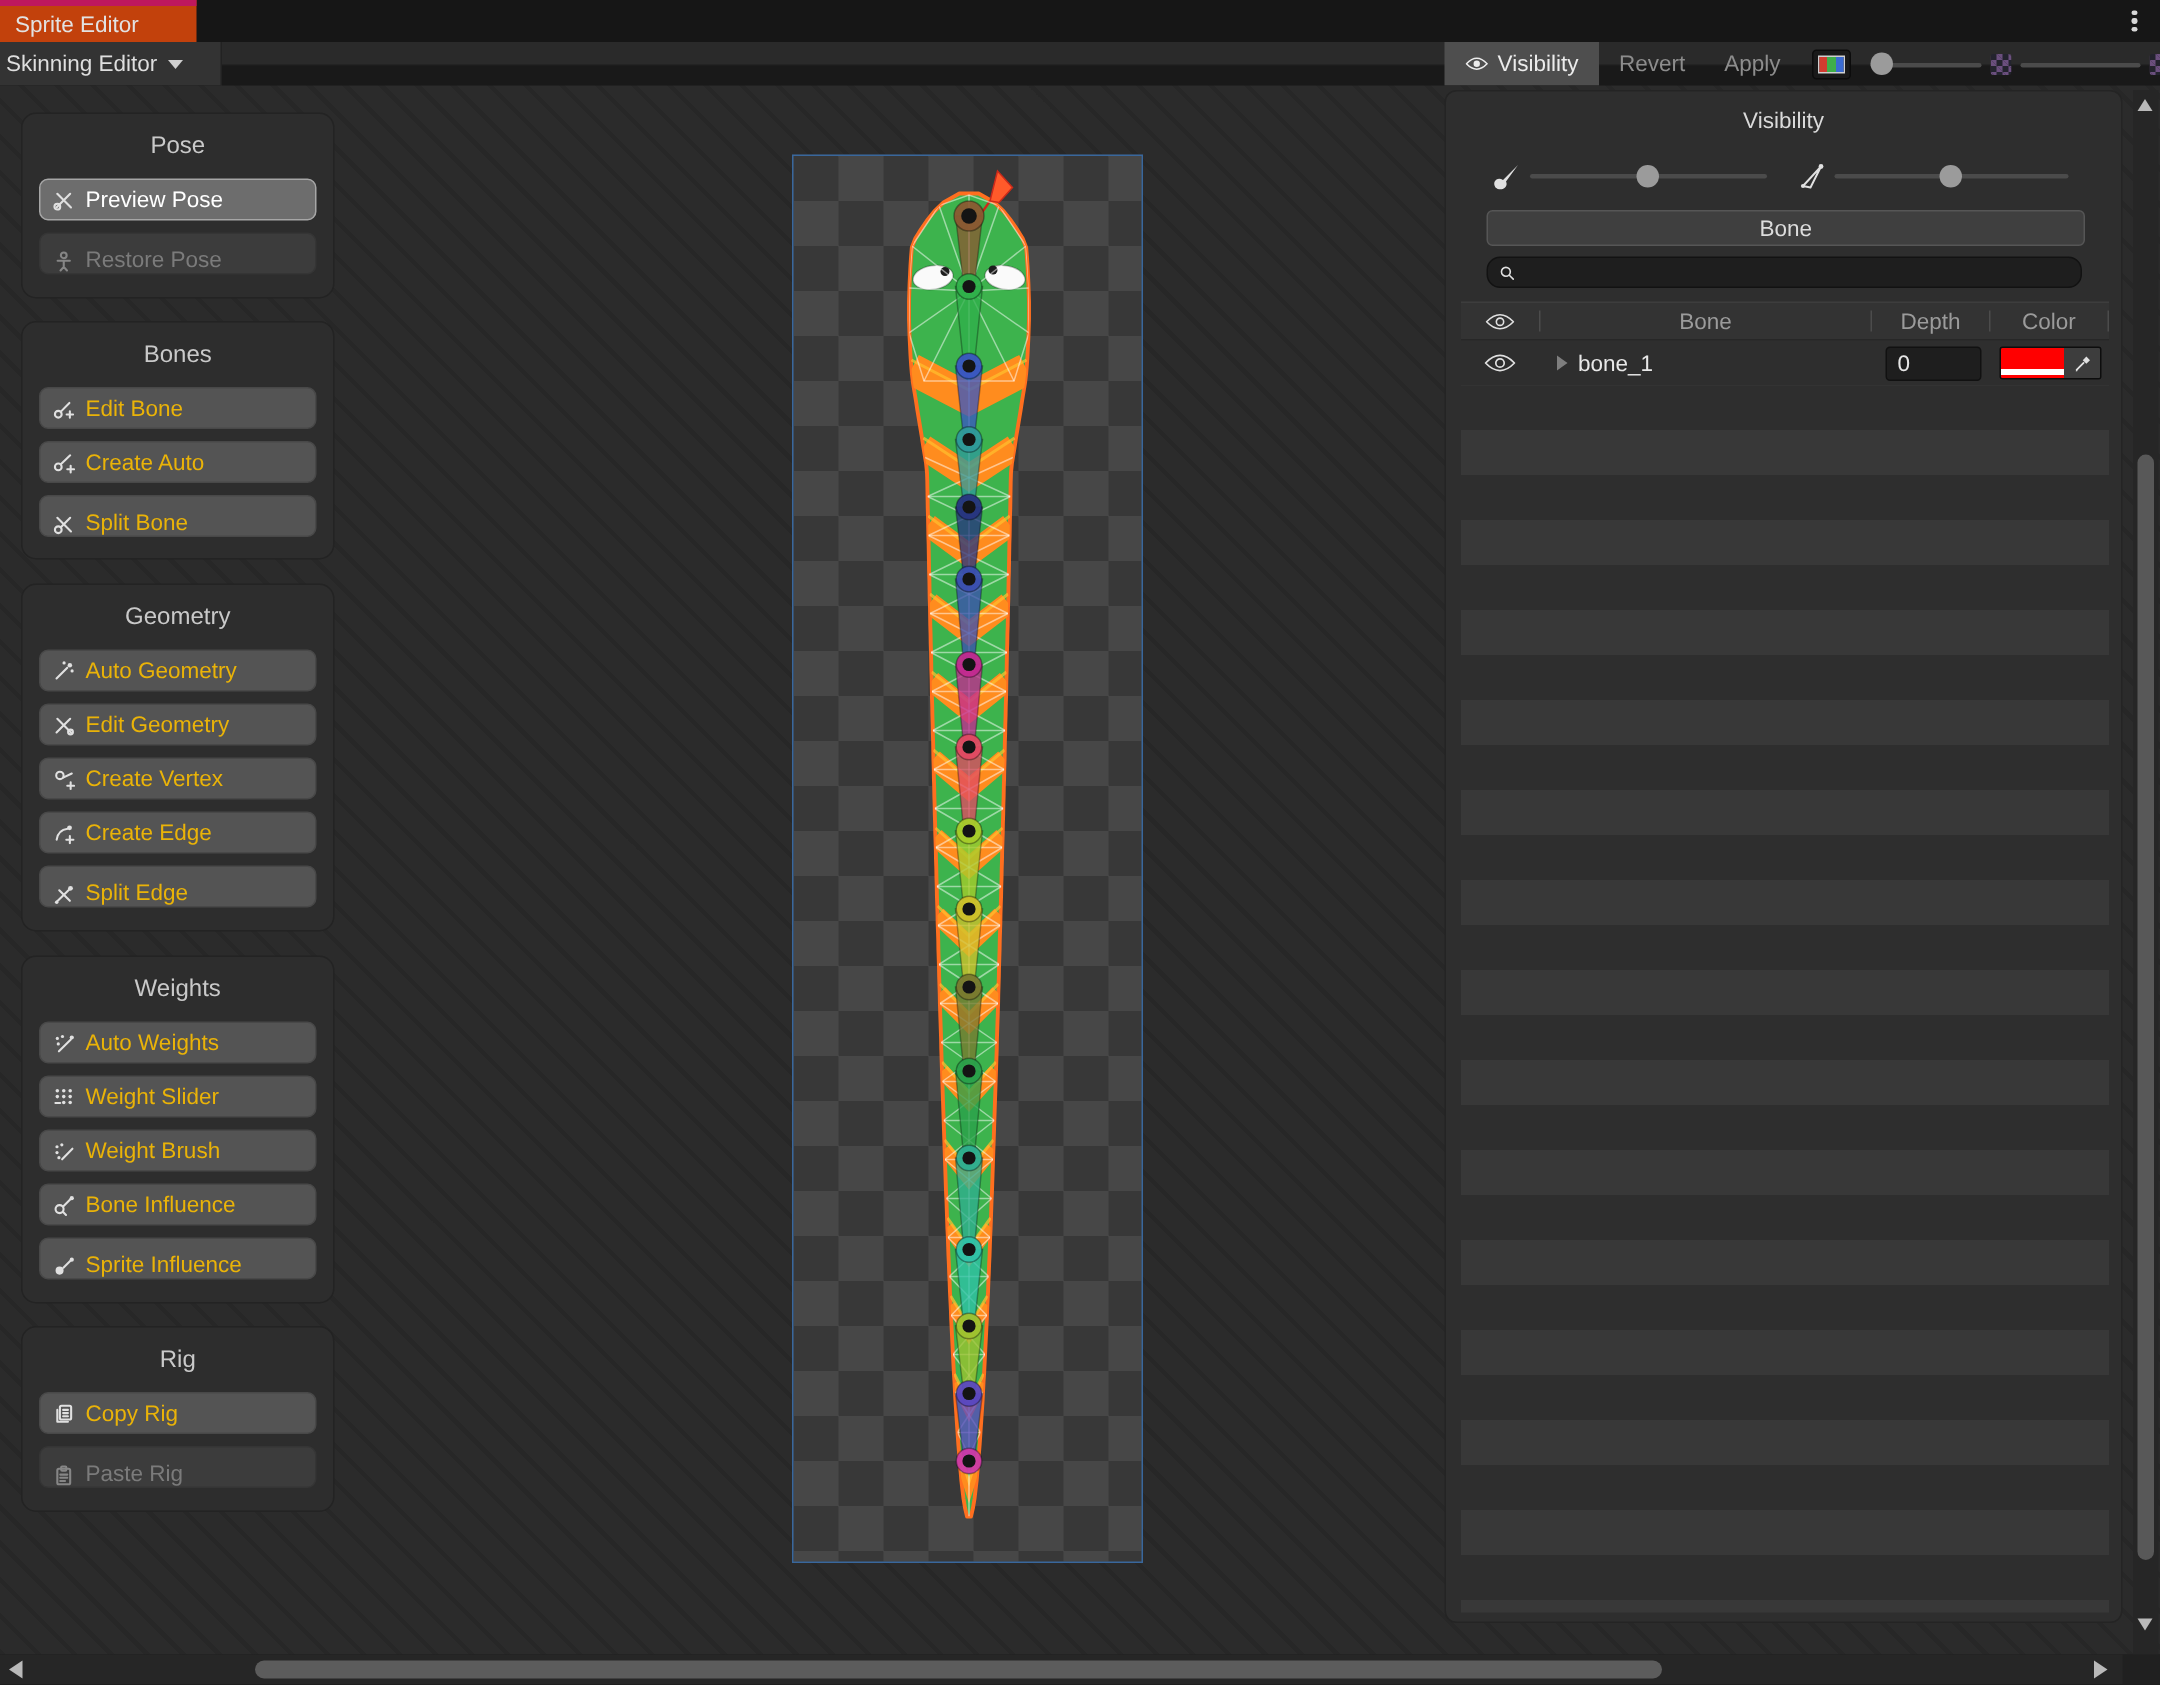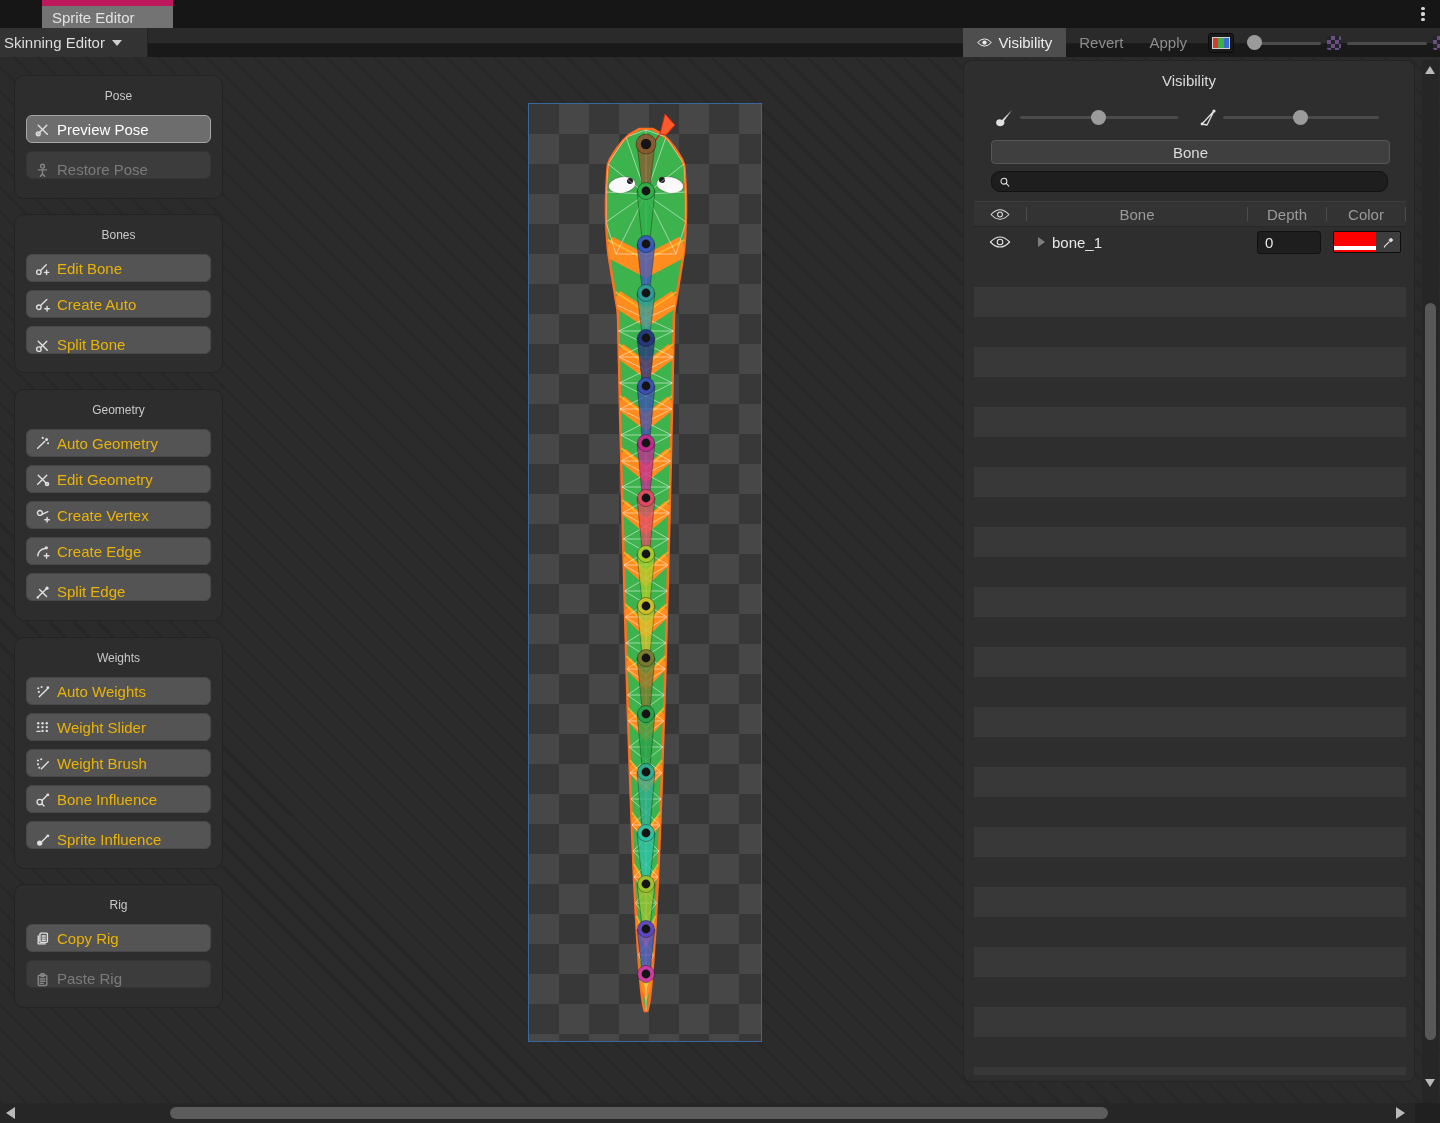--- a/index.html
+++ b/index.html
@@ -1,21 +1,21 @@
 <!DOCTYPE html>
 <html><head>
 <meta charset="utf-8">
 <style>
   * { margin:0; padding:0; box-sizing:border-box; }
   html,body { width:1440px; height:1123px; background:#1a1a1a; font-family:"Liberation Sans", sans-serif; overflow:hidden; }
   .app { position:relative; width:1440px; height:1123px; background:#191919; }
 
   
   .titlebar { position:absolute; left:0; top:0; width:1440px; height:28px; background:#161616; }
-  .tab { position:absolute; left:0; top:0; height:28px; width:131px; background:#737373; border-top:6px solid #be185d; color:#e2e2e2; font-size:15px; display:flex; align-items:center; padding-left:10px;margin-left:42px; }
+  .tab { position:absolute; left:0; top:0; height:28px; width:131px; background:#c2410c; border-top:4px solid #be185d; color:#e2e2e2; font-size:15px; display:flex; align-items:center; padding-left:10px; }
   .kebab { position:absolute; right:10px; top:4px; width:14px; height:20px; display:flex; flex-direction:column; align-items:center; justify-content:center; gap:2.5px; cursor:pointer; }
   .kebab i { width:3.2px; height:3.2px; border-radius:50%; background:#d6d6d6; }
 
   
   .toolbar { position:absolute; left:0; top:28px; width:1440px; height:16px; background:#2a2a2a; border-bottom:1px solid #1c1c1c; }
   .mode-dd { position:absolute; left:0; top:0; height:29px; width:148px; background:#333; display:flex; align-items:center; gap:7px; padding:0 10px 0 4px; color:#dedede; font-size:15px; border-right:1px solid #222; cursor:pointer; }
   .caret-dn { width:0; height:0; border-left:5px solid transparent; border-right:5px solid transparent; border-top:6px solid #cfcfcf; }
   .tb-right { position:absolute; right:0; top:0; height:29px; display:flex; align-items:center; }
   .vis-btn { height:29px; background:#4e4e4e; color:#ececec; border:none; font-size:15px; display:flex; align-items:center; gap:6px; padding:0 14px; font-family:inherit; cursor:pointer; }
   .txt-btn { height:29px; background:transparent; border:none; color:#8d8d8d; font-size:15px; padding:0 13px; font-family:inherit; cursor:pointer; }
@@ -29,21 +29,21 @@
      background-image:linear-gradient(45deg,#6b4f7e 25%,transparent 25%,transparent 75%,#6b4f7e 75%),linear-gradient(45deg,#6b4f7e 25%,transparent 25%,transparent 75%,#6b4f7e 75%);
      background-size:8px 8px; background-position:0 0,4px 4px; border-radius:2px; cursor:pointer; }
   .checker.clipped { margin-right:-7px; }
 
   
   .workspace { position:absolute; left:0; top:57px; width:1440px; height:1046px; background:#2b2b2b;
      background-image:repeating-linear-gradient(45deg, rgba(0,0,0,.10) 0 3px, transparent 3px 17px); }
 
   
   .tool-panel { position:absolute; left:14px; width:209px; background:#2d2d2d; border:1px solid #232323; border-radius:10px; padding:9px 11px 11px; }
-  .tool-panel h3 { font-size:12px; font-weight:normal; color:#c9c9c9; text-align:center; padding:4px 0 12px; }
+  .tool-panel h3 { font-size:16px; font-weight:normal; color:#c9c9c9; text-align:center; padding:4px 0 12px; }
   .btn { display:flex; align-items:center; gap:7px; width:100%; height:28px; background:#545454; border:1px solid #484848; border-radius:6px; color:#eab308; font-size:15px; padding:0 8px; margin-bottom:8px; font-family:inherit; cursor:pointer; }
   .btn:last-child { margin-bottom:0;align-items:flex-end; }
   .btn.active { background:#6d6d6d; border:1px solid #a6a6a6; color:#fff; }
   .btn.disabled { background:#3c3c3c; border-color:#353535; color:#7b7b7b; cursor:default; }
   .btn.disabled .icn { opacity:.45; }
   .icn { width:15px; height:15px; flex:none; }
 
   
   .canvas { position:absolute; left:528px; top:46px; width:234px; height:939px; border:1px solid #39679c; background-color:#383838;
      background-image:linear-gradient(45deg,#474747 25%,transparent 25%,transparent 75%,#474747 75%),linear-gradient(45deg,#474747 25%,transparent 25%,transparent 75%,#474747 75%);

